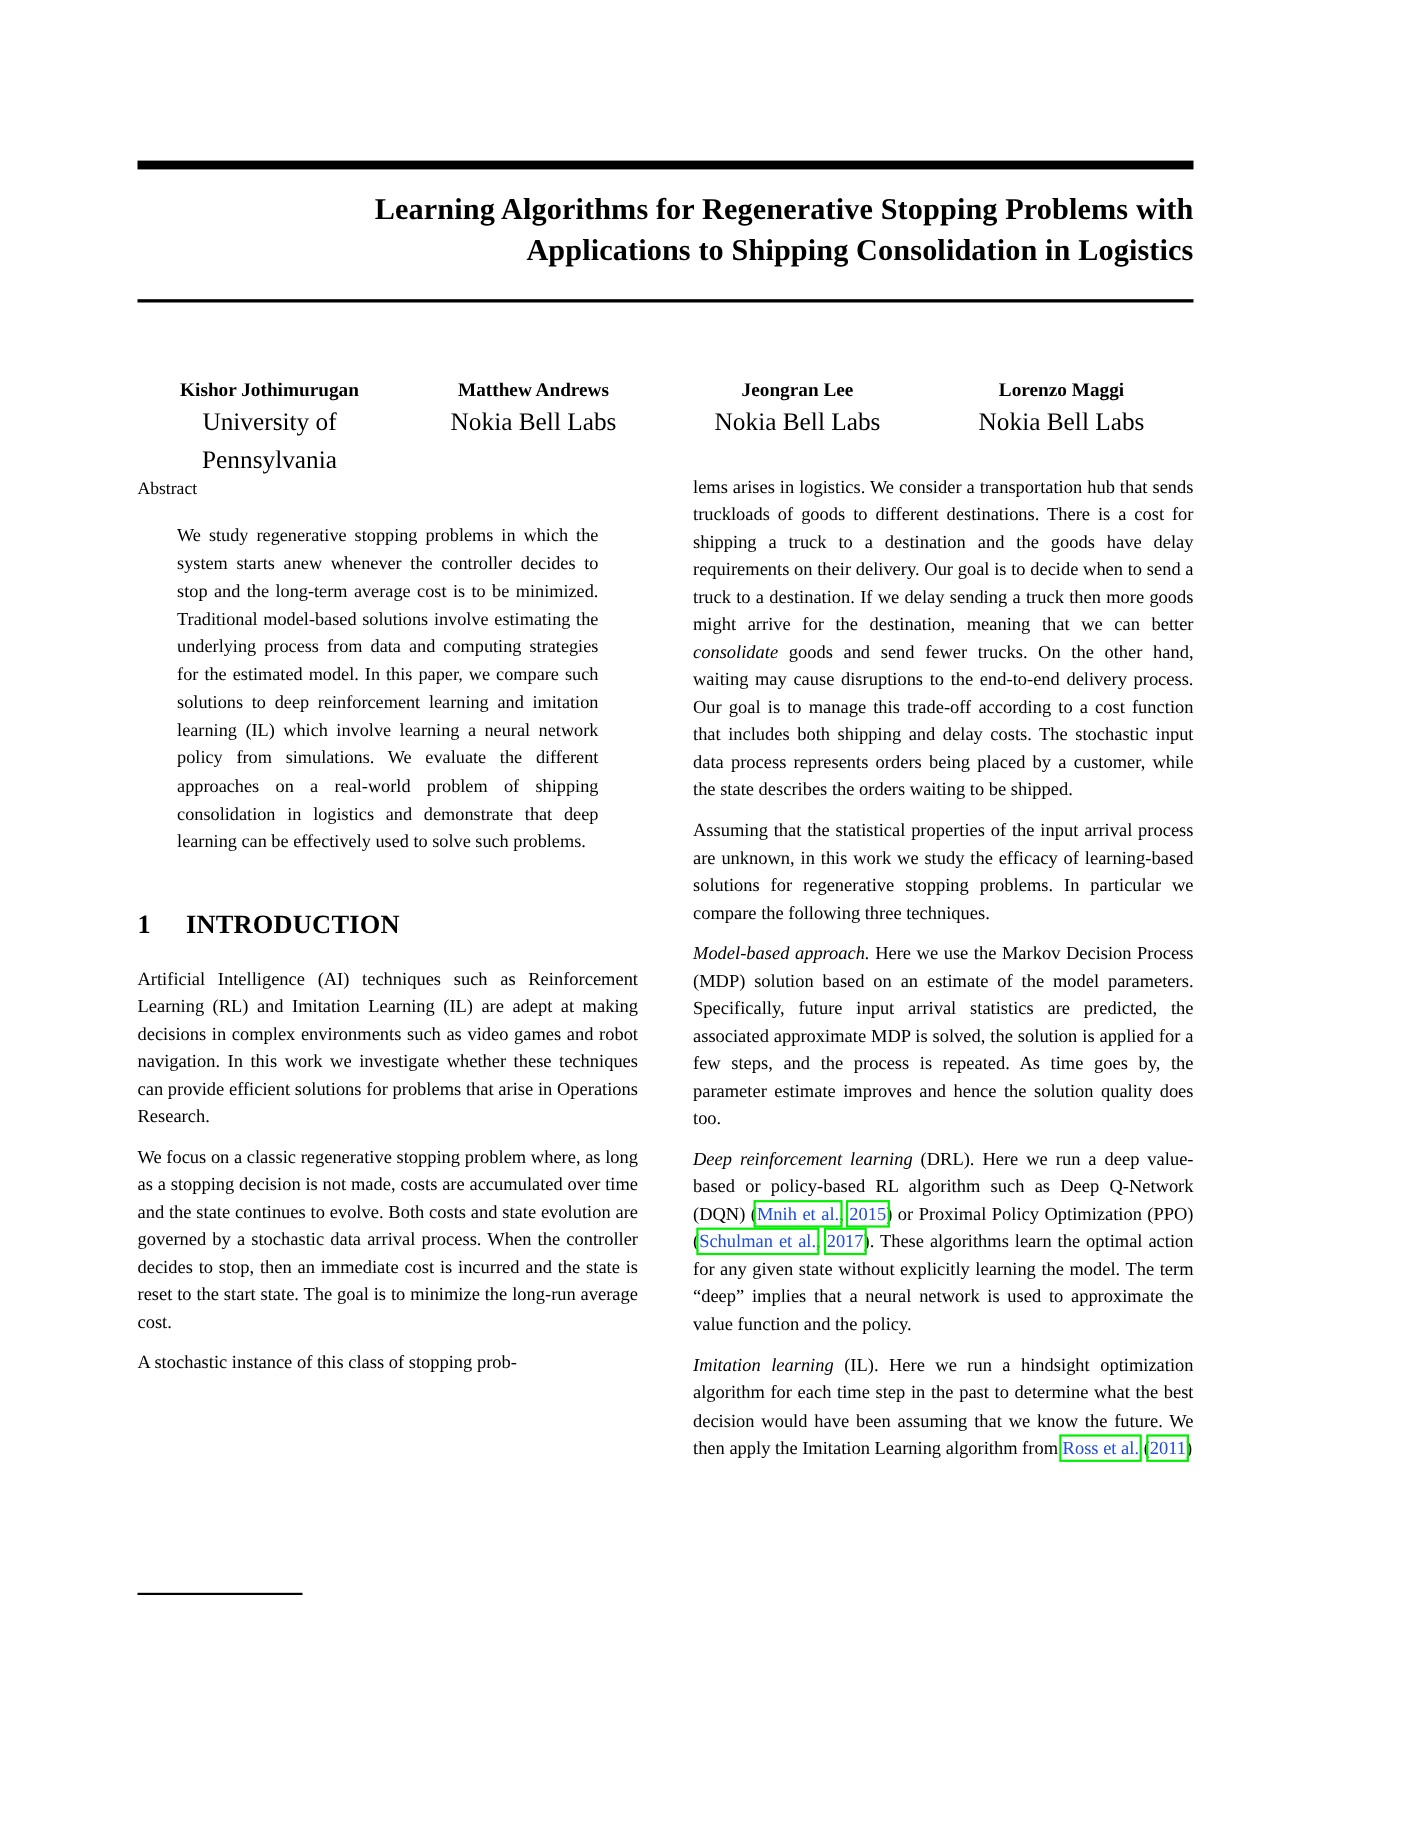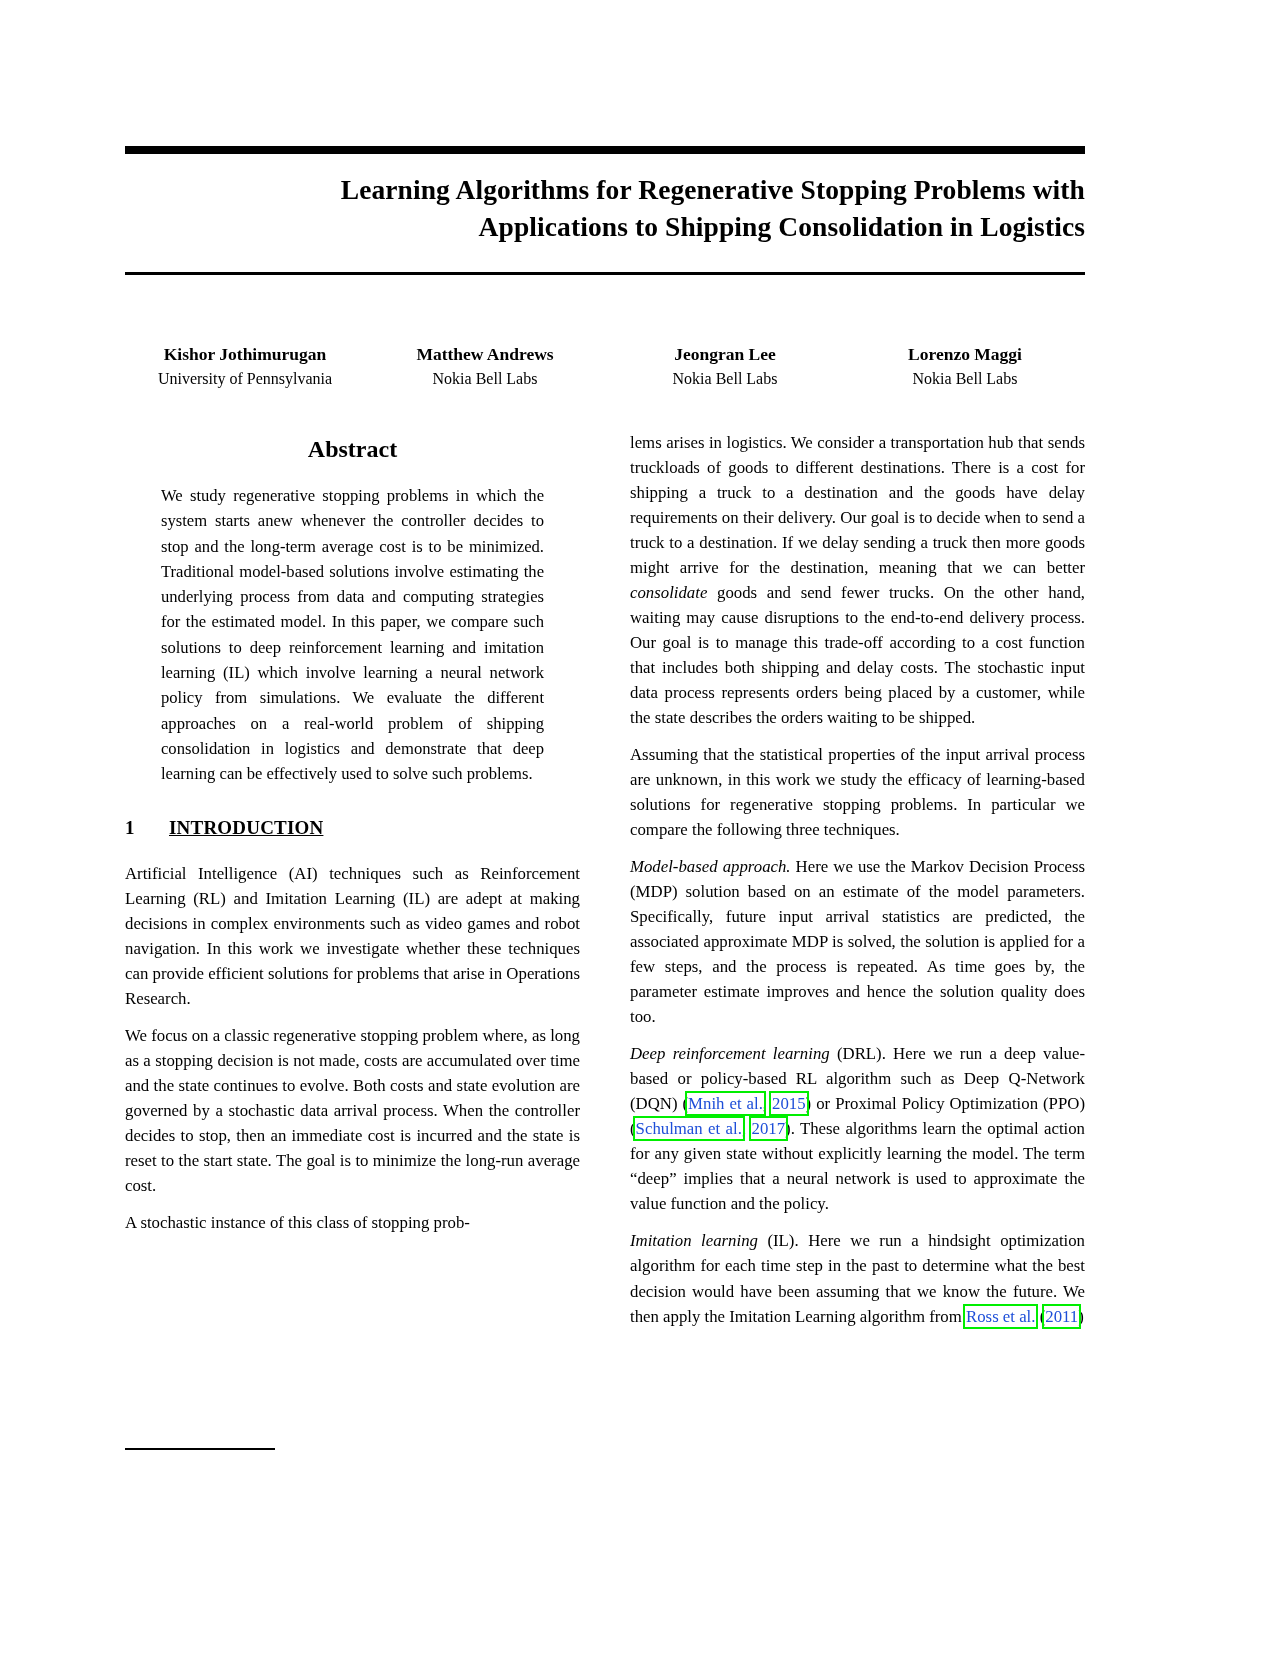--- a/index.html
+++ b/index.html
@@ -60,57 +60,55 @@
   .author-col {
     flex: 1 1 0;
     text-align: center;
   }
   .author-name {
     font-size: 17.5px;
     font-weight: bold;
     line-height: 1.45;
   }
   .author-affil {
-    font-size: 16px;
+    font-size: 23px;
     line-height: 1.45;
   }
 
   .columns {
     position: absolute;
     left: 125px;
     top: 430px;
     width: 960px;
     height: 1100px;
   }
   .col {
     position: absolute;
     top: 0;
     width: 455px;
   }
   .col-left { left: 0; }
   .col-right { left: 505px; }
 
   .abstract-head {
-    text-align: center;
-    font-size: 24px;
-    font-weight: bold;
+    font-size: 16px;
+    font-weight: normal;
     margin: 6px 0 20px 0;
   }
   .abstract-body {
     margin: 0 36px;
     font-size: 16.6px;
     line-height: 1.525;
     text-align: justify;
   }
   .section-head {
-    font-size: 19px;
+    font-size: 24px;
     font-weight: bold;
-    margin: 30px 0 22px 0;
+    margin: 50px 0 22px 0;
     letter-spacing: 0.2px;
-    text-decoration: underline;
   }
   .section-head .num {
     display: inline-block;
     width: 44px;
   }
   p.body {
     font-size: 16.8px;
     line-height: 1.49;
     text-align: justify;
     margin: 0 0 12px 0;

